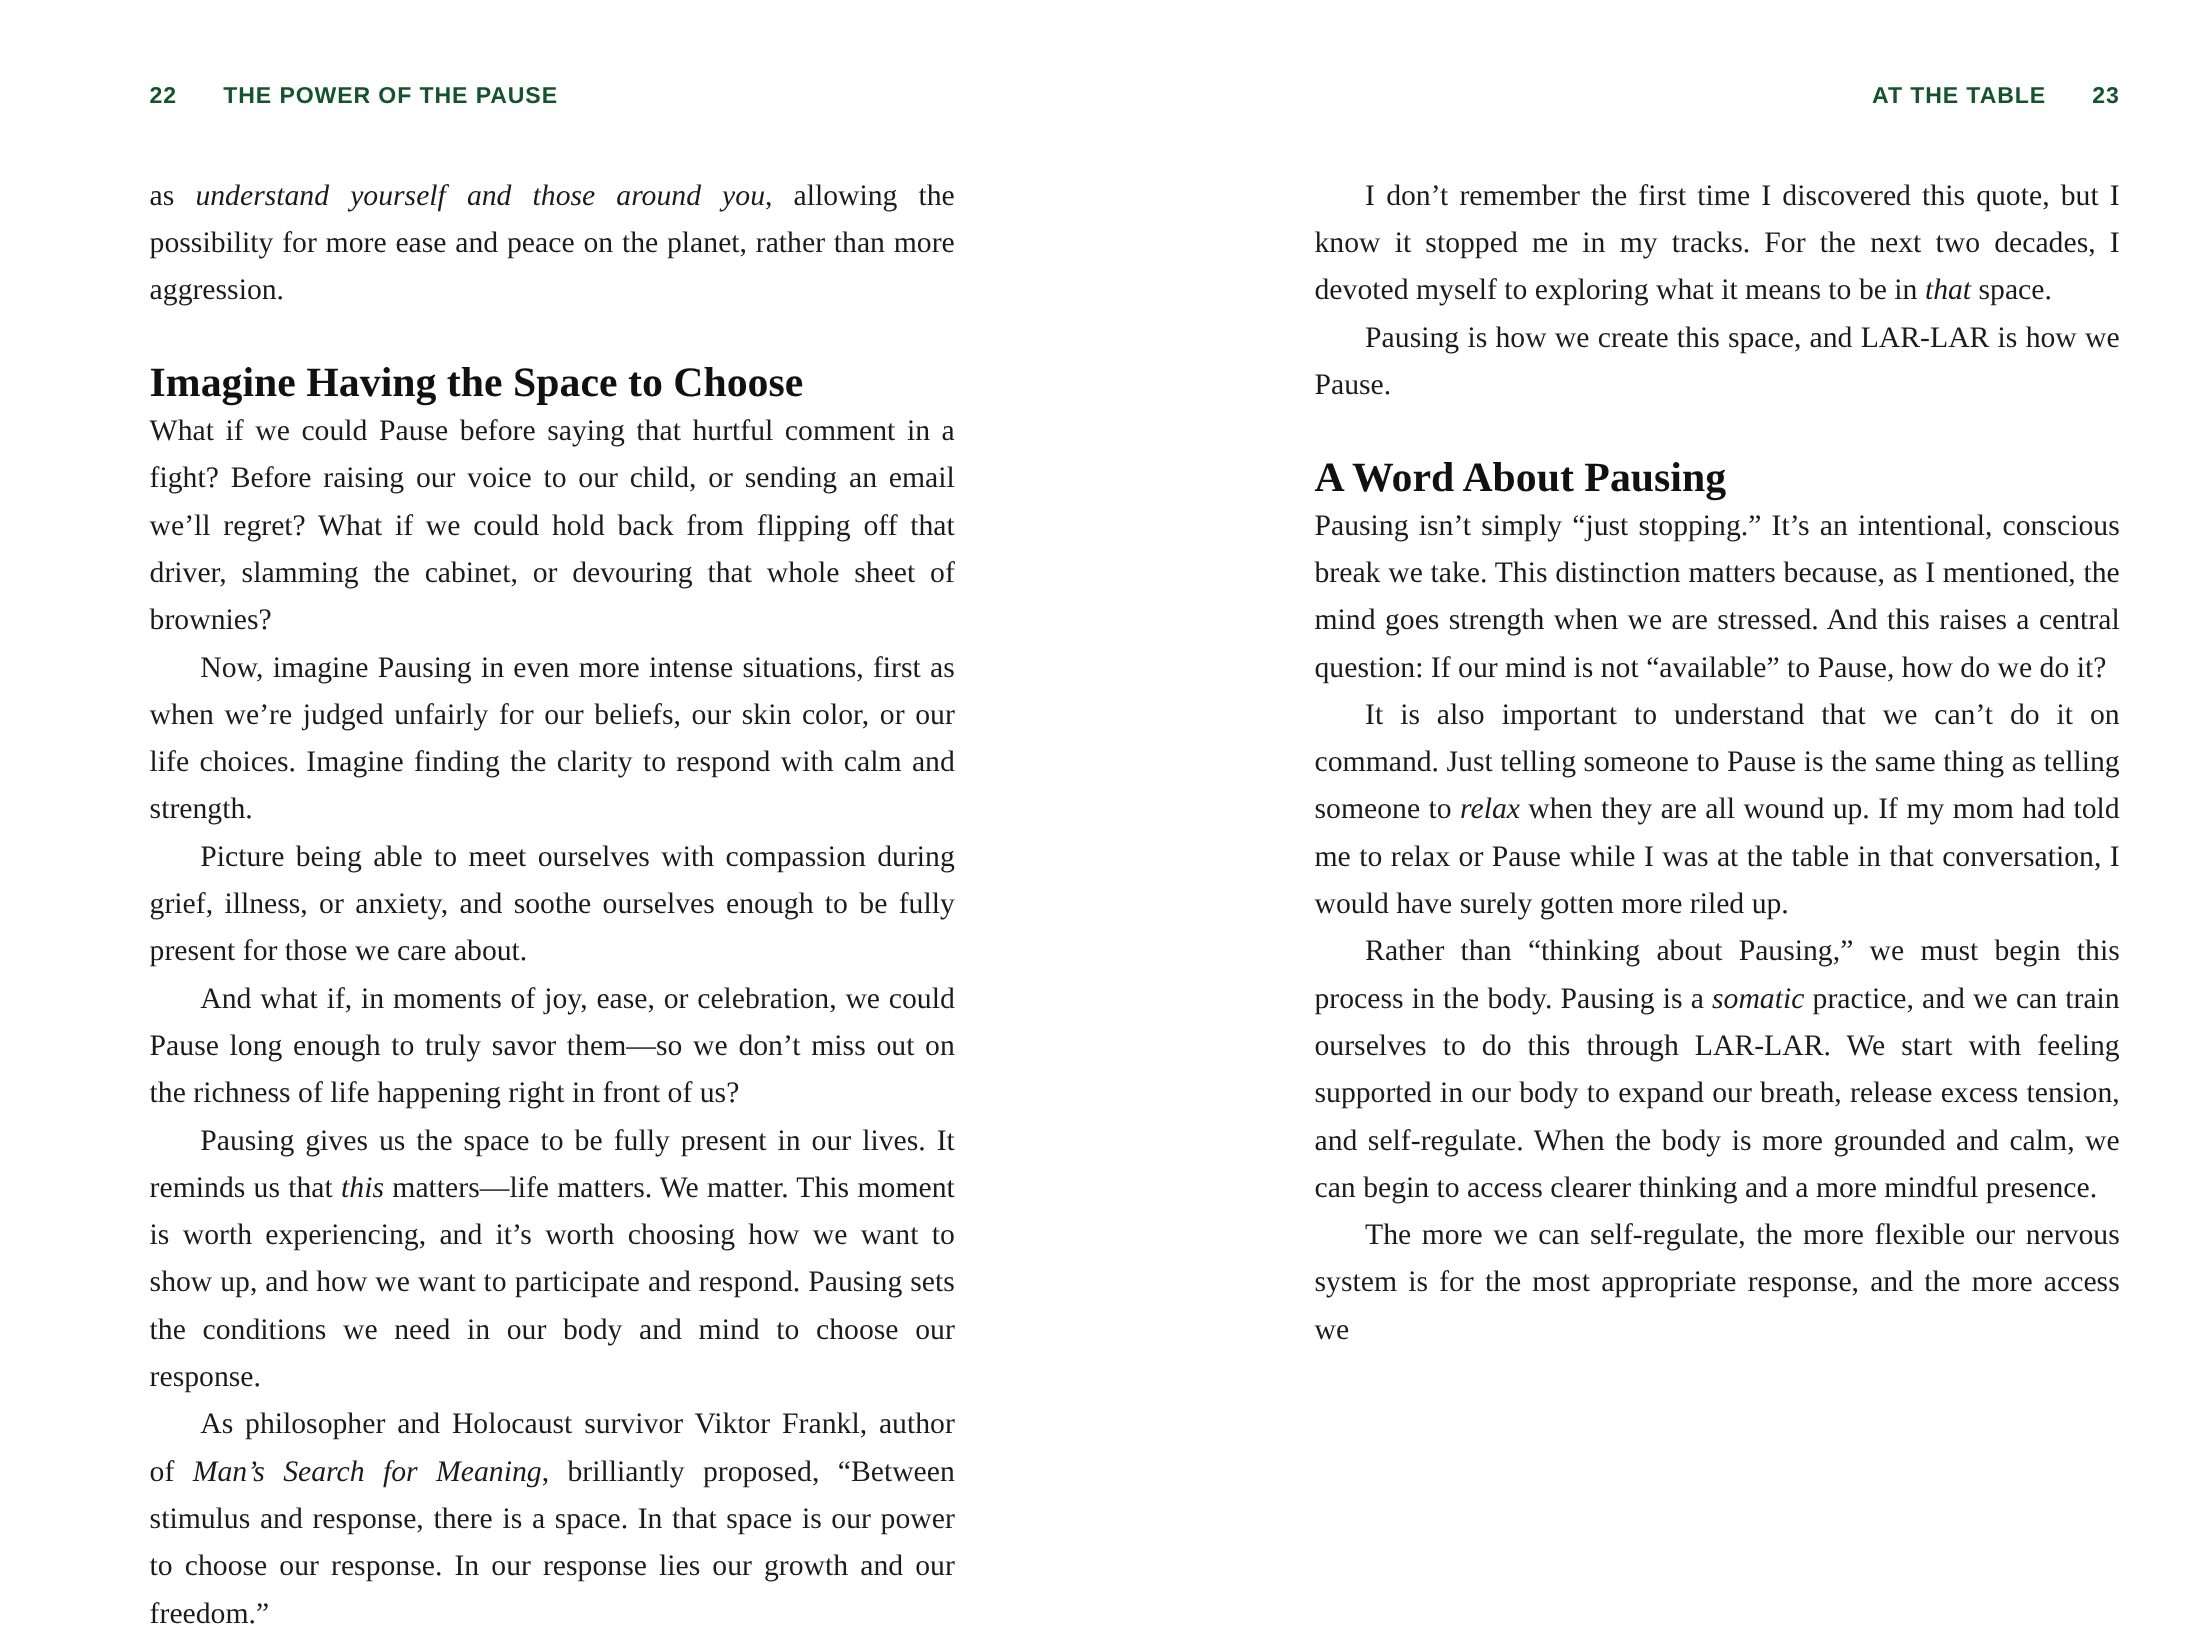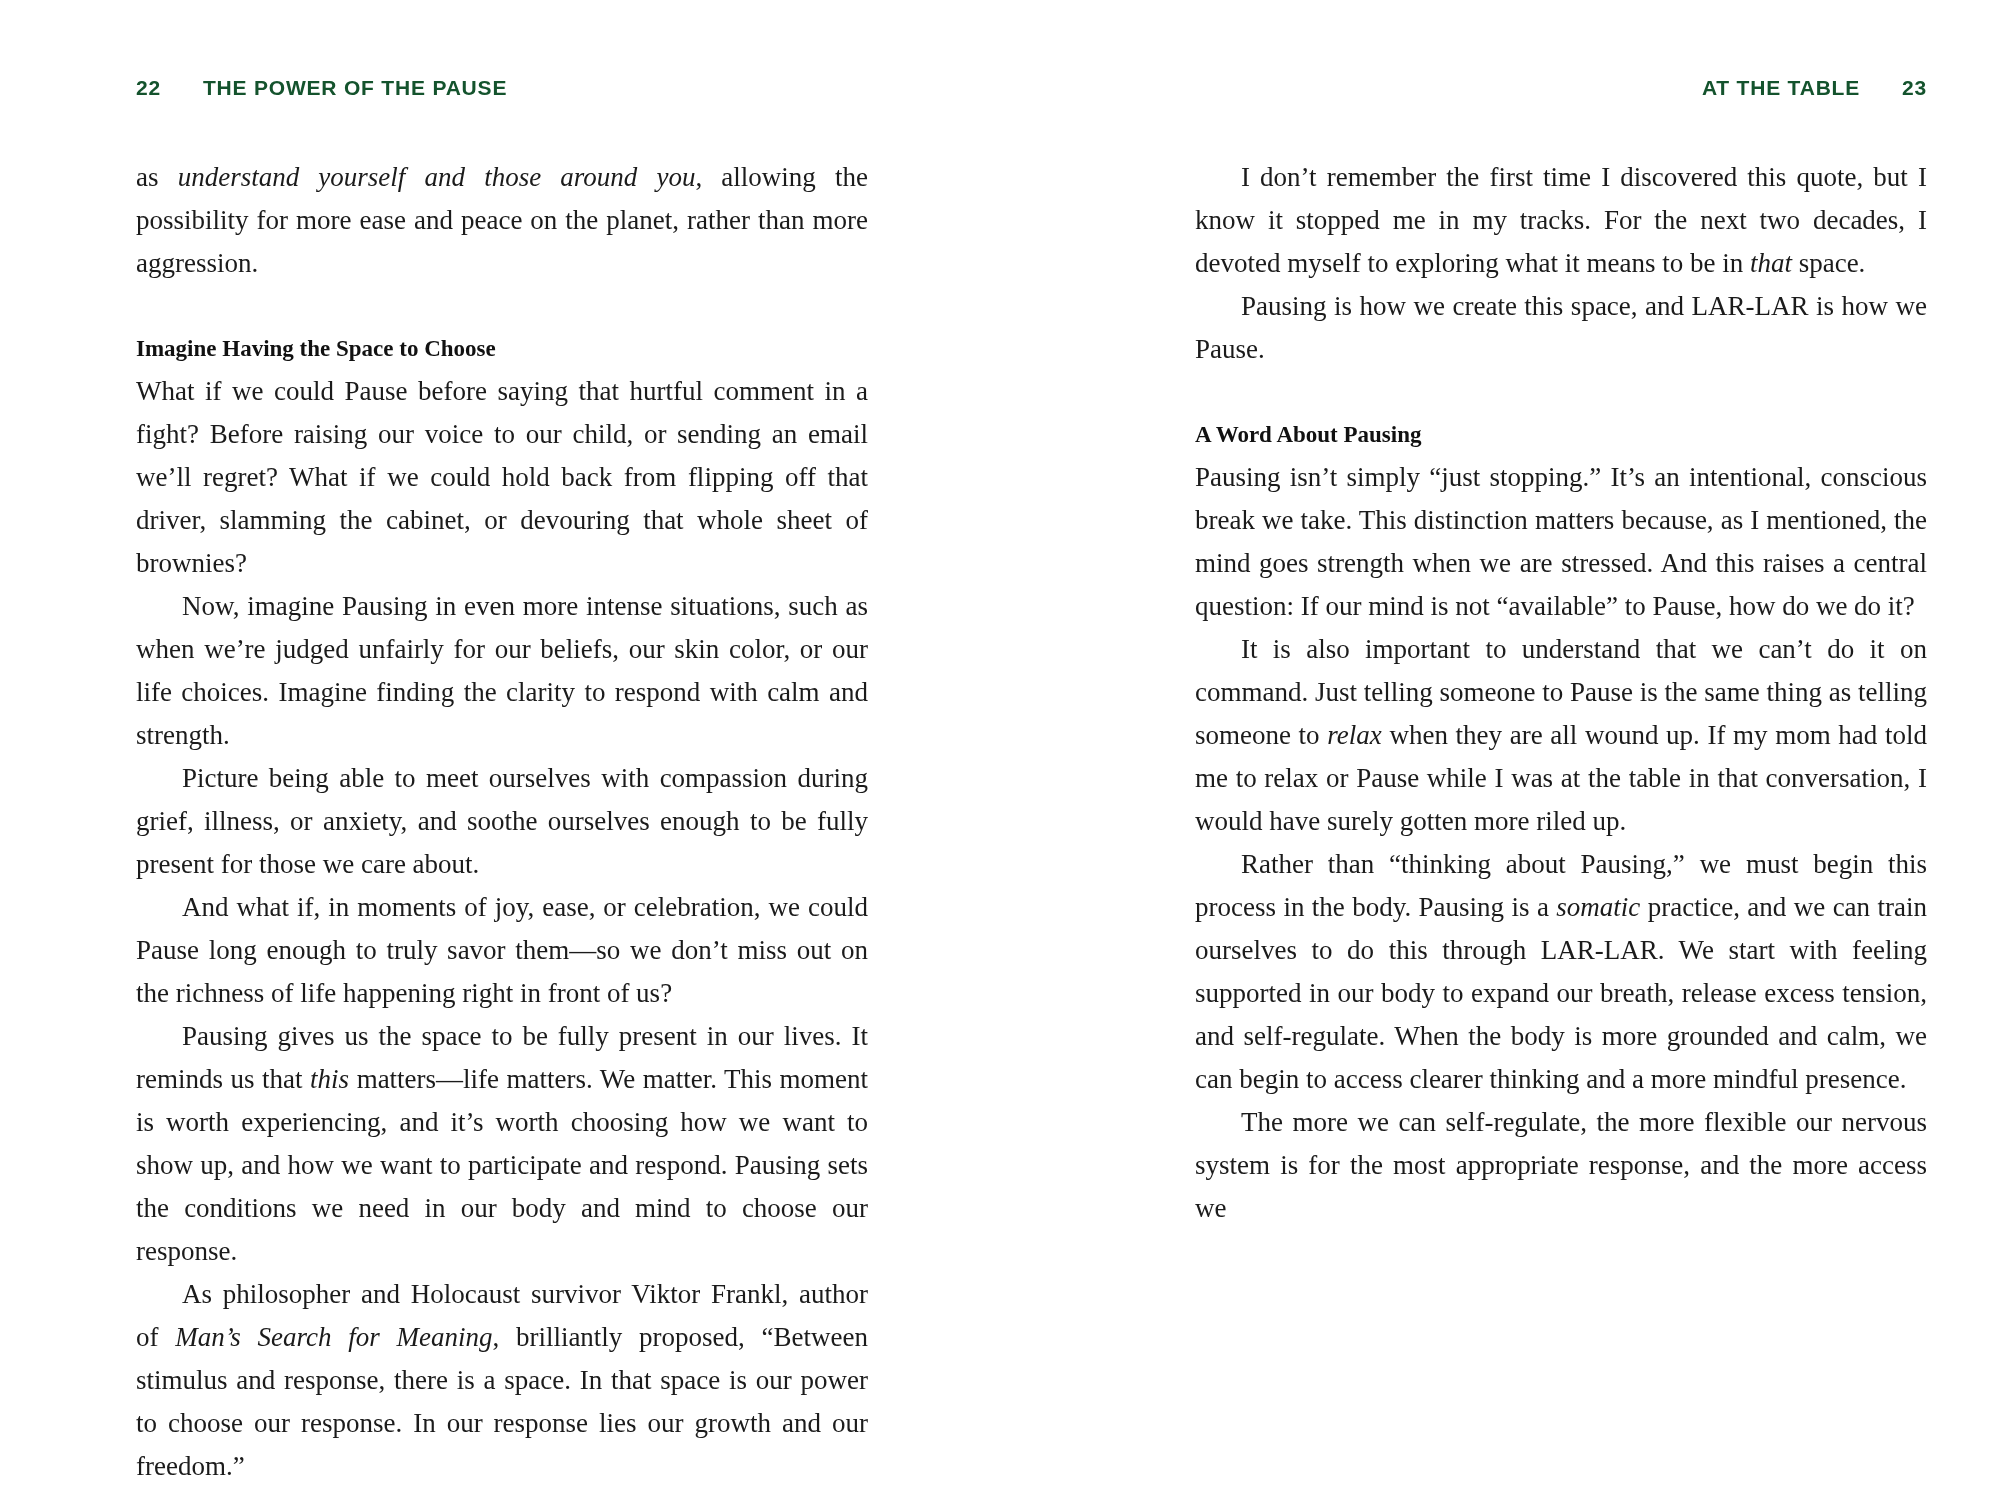--- a/index.html
+++ b/index.html
@@ -41,21 +41,21 @@
     font-size: 27px;
     line-height: 43px;
     color: #1b1b1b;
     text-align: justify;
     hyphens: auto;
   }
   .body-text p.para { margin: 0; }
   .body-text p.indent { text-indent: 46px; }
   .body-text h2.section-heading {
     margin: 42px 0 0 0;
-    font-size: 23px;
+    font-size: 38px;
     line-height: 43px;
     font-weight: bold;
     color: #111111;
     text-align: left;
   }
   em { font-style: italic; }
 </style>
 </head>
 <body>
 
@@ -63,21 +63,21 @@
 
   <div class="page page-left">
     <header class="running-head">
       <span class="gap-after">22</span>
       <span>THE POWER OF THE PAUSE</span>
     </header>
     <div class="body-text">
         <p class="para"><span>as </span><em>understand yourself and those around you</em><span>, allowing the possibility for more ease and peace on the planet, rather than more aggression.</span></p>
         <h2 class="section-heading"><span>Imagine Having the Space to Choose</span></h2>
         <p class="para"><span>What if we could Pause before saying that hurtful comment in a fight? Before raising our voice to our child, or sending an email we’ll regret? What if we could hold back from flipping off that driver, slamming the cabinet, or devouring that whole sheet of brownies?</span></p>
-        <p class="para indent"><span>Now, imagine Pausing in even more intense situations, such as when we’re judged unfairly for our beliefs, our skin color, or our life choices. Imagine finding the clarity to respond with calm and strength.</span></p>
+        <p class="para indent"><span>Now, imagine Pausing in even more intense situations, first as when we’re judged unfairly for our beliefs, our skin color, or our life choices. Imagine finding the clarity to respond with calm and strength.</span></p>
         <p class="para indent"><span>Picture being able to meet ourselves with compassion during grief, illness, or anxiety, and soothe ourselves enough to be fully present for those we care about.</span></p>
         <p class="para indent"><span>And what if, in moments of joy, ease, or celebration, we could Pause long enough to truly savor them—so we don’t miss out on the richness of life happening right in front of us?</span></p>
         <p class="para indent"><span>Pausing gives us the space to be fully present in our lives. It reminds us that </span><em>this</em><span> matters—life matters. We matter. This moment is worth experiencing, and it’s worth choosing how we want to show up, and how we want to participate and respond. Pausing sets the conditions we need in our body and mind to choose our response.</span></p>
         <p class="para indent"><span>As philosopher and Holocaust survivor Viktor Frankl, author of </span><em>Man’s Search for Meaning</em><span>, brilliantly proposed, “Between stimulus and response, there is a space. In that space is our power to choose our response. In our response lies our growth and our freedom.”</span></p>
       </div>
   </div>
 
   <div class="page page-right">
     <header class="running-head align-right">
       <span class="gap-after">AT THE TABLE</span>

